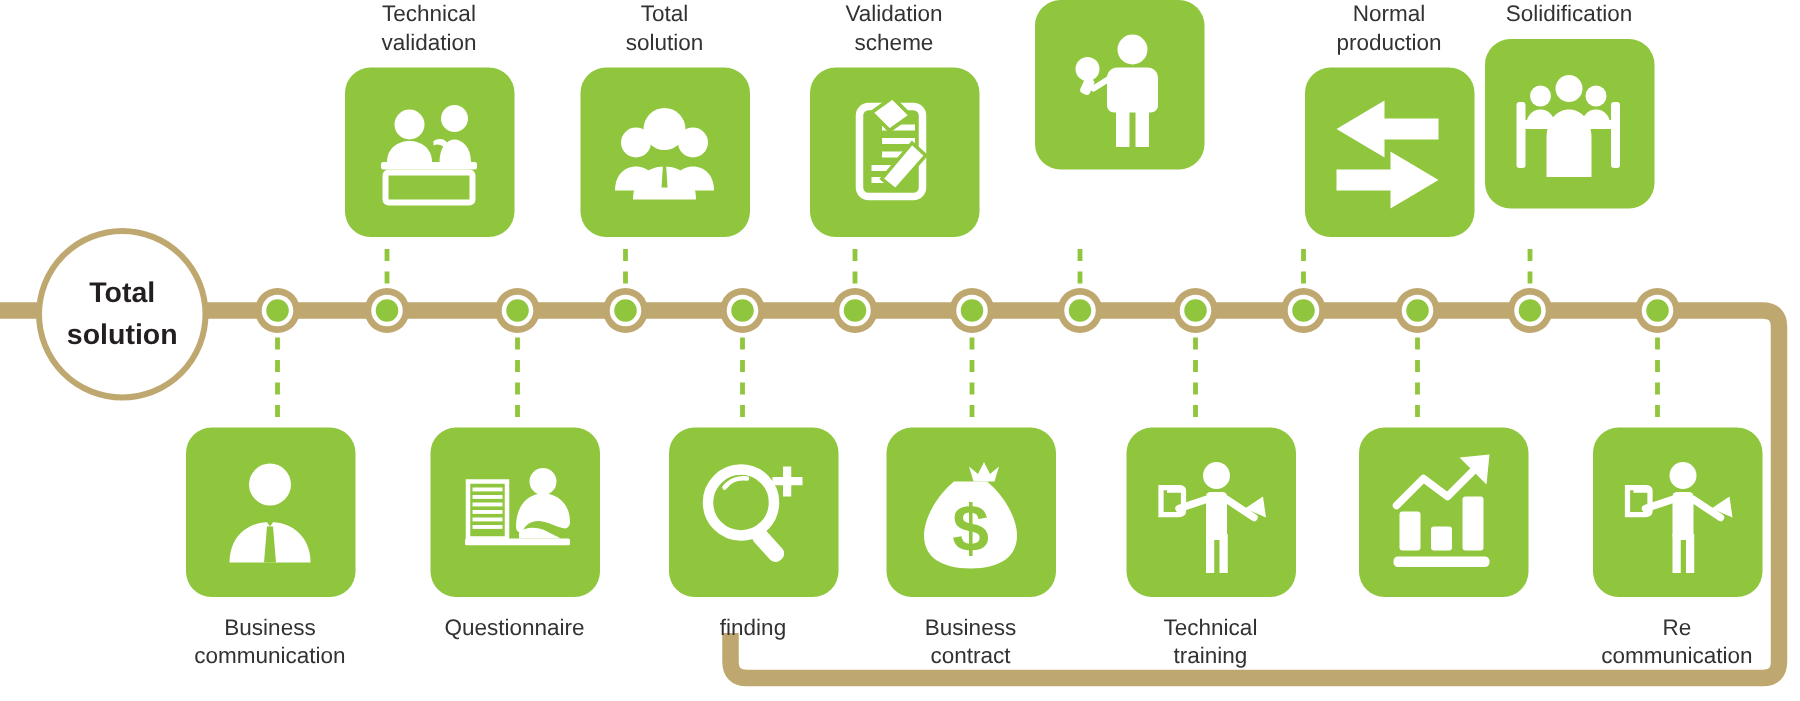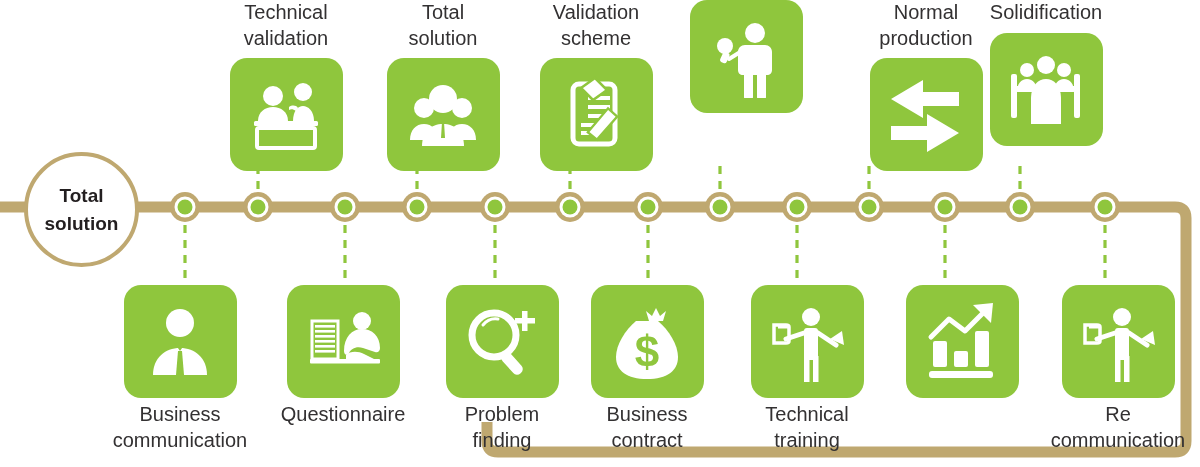--- a/index.html
+++ b/index.html
@@ -37,27 +37,27 @@
   .node .tile {
     width: 113px; height: 113px;
     border-radius: 17px;
     background: #8FC63D;
     margin: 0 auto;
     display: flex; align-items: center; justify-content: center;
   }
   .node .tile svg { width: 82px; height: 82px; display: block; }
   .node .caption {
     text-align: center;
-    font-size: 20px;
+    font-size: 15px;
     color: #333132;
     line-height: 1.28;
     width: 160px;
   }
   .node.top .caption { margin-bottom: 7px; }
-  .node.bottom .caption { margin-top: 4px; }
+  .node.bottom .caption { margin-top: 11px; }
 </style>
 </head>
 <body>
 
 <div id="stage">
 
   <svg id="backdrop" viewBox="0 0 1200 467">
     <g id="track-group">
         <path d="M 0 207 H 1175 Q 1186 207 1186 218
       V 441 Q 1186 452 1175 452
@@ -262,21 +262,20 @@
         <div class="tile" style="background: rgb(143, 198, 61);">
           <svg viewBox="0 0 82 82">
     <circle cx="33" cy="34" r="22" fill="none" stroke="#fff" stroke-width="7"></circle>
     <path d="M22 24a16 16 0 0 1 15-6" fill="none" stroke="#fff" stroke-width="3" stroke-linecap="round"></path>
     <rect x="45" y="50" width="11" height="26" rx="5" fill="#fff" transform="rotate(-42 50 62)"></rect>
     <rect x="61" y="10" width="5.5" height="20" fill="#fff"></rect>
     <rect x="54" y="17" width="20" height="5.5" fill="#fff"></rect>
           </svg>
         </div>
         <div class="caption">
-          <div>Problem</div>
           <div>finding</div>
         </div>
       </div>
       <div class="node bottom" style="left: 567px; top: 285px;">
         <div class="tile" style="background: rgb(143, 198, 61);">
           <svg viewBox="0 0 82 82">
     <path d="M31 20h20l-3-10 6 5 4-8 4 8 6-5-3 10z" fill="#fff" transform="translate(-8,0)"></path>
     <path d="M30 20h22c11 9 20 24 20 36 0 14-11 22-31 22S10 70 10 56c0-12 9-27 20-36z" fill="#fff"></path>
     <text x="41" y="66" font-family="Liberation Sans, sans-serif" font-size="44" font-weight="bold" fill="#8FC63D" text-anchor="middle">$</text>
           </svg>

